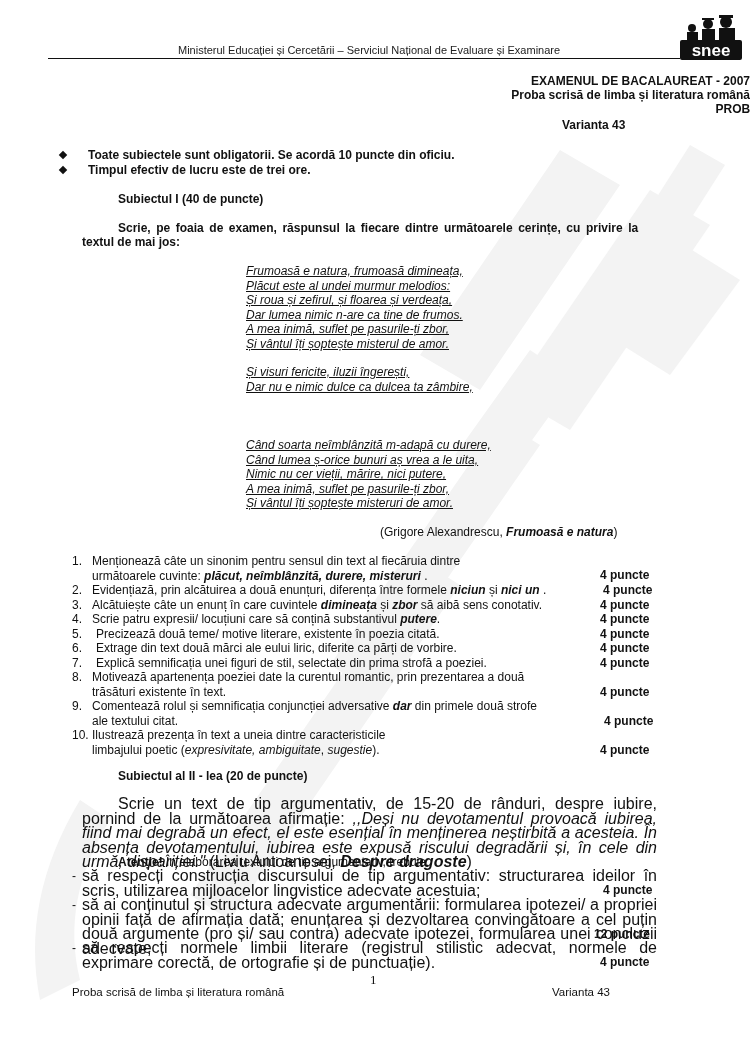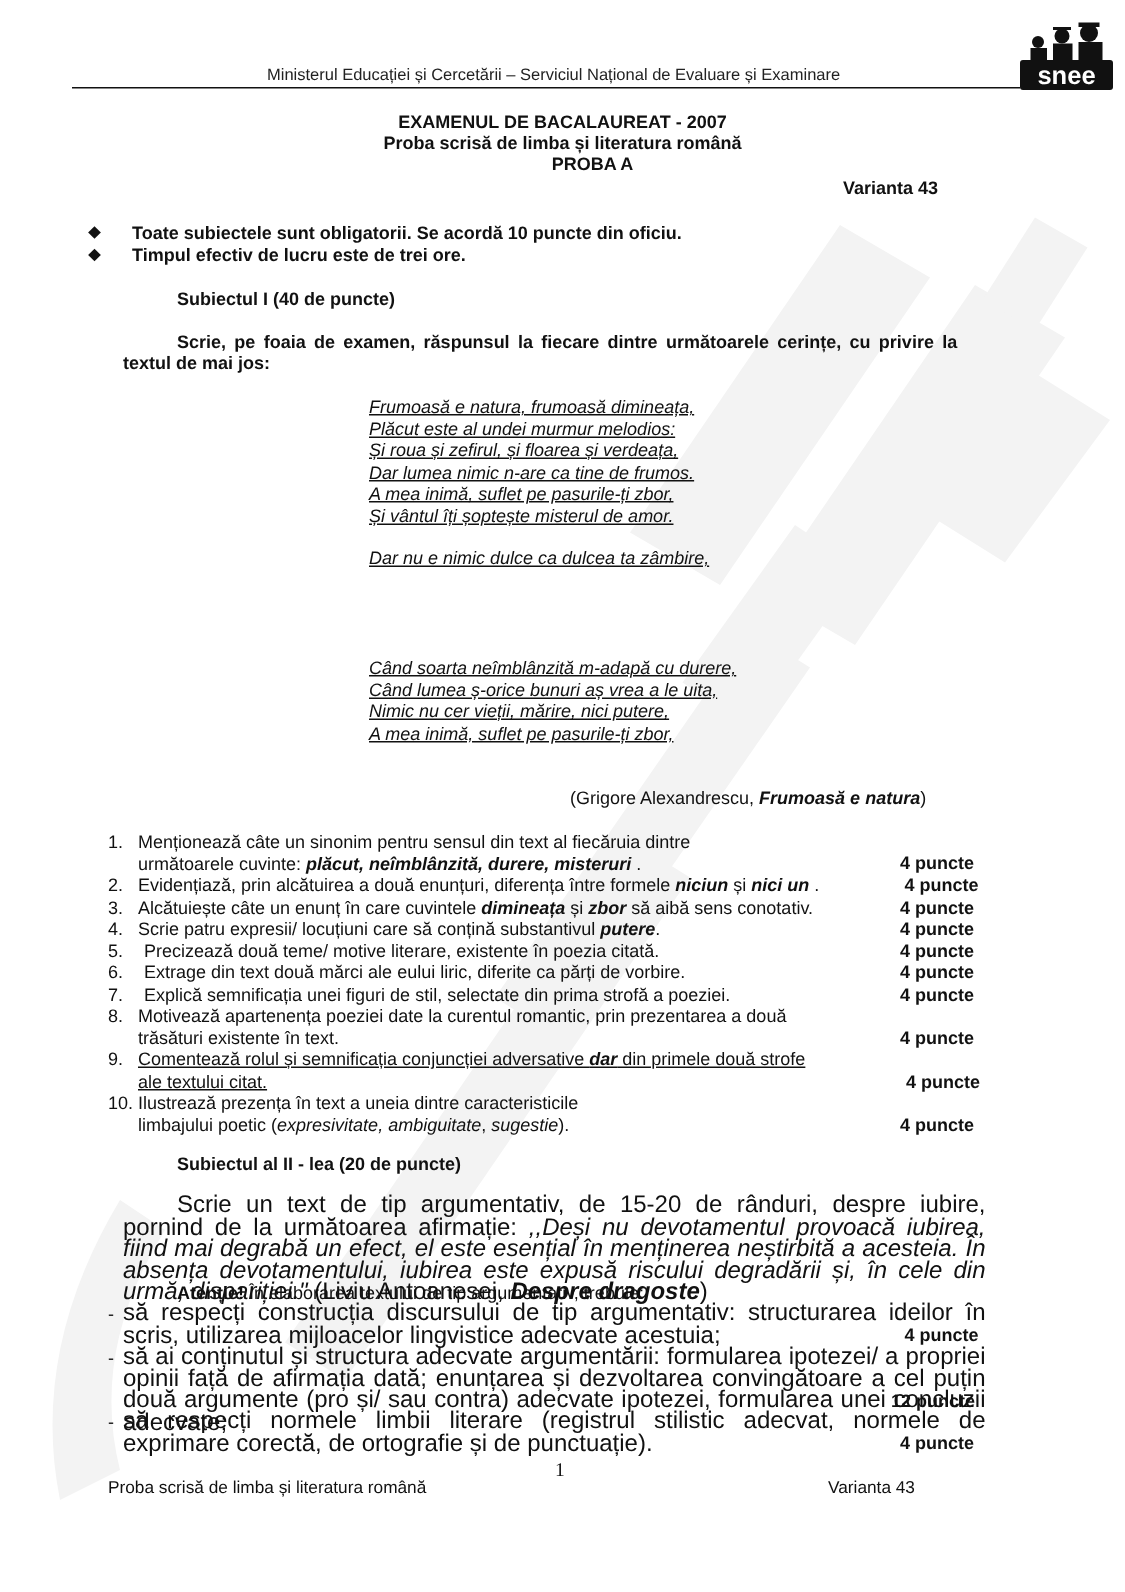--- a/index.html
+++ b/index.html
@@ -3,21 +3,21 @@
 <meta charset="utf-8">
 <style>
   html, body { margin: 0; padding: 0; background: #ffffff; }
   body { width: 750px; height: 1061px; position: relative; overflow: hidden;
          font-family: "Liberation Sans", sans-serif; color: #111; }
   .wm { position: absolute; left: 0; top: 0; width: 750px; height: 1061px; z-index: 0; pointer-events: none; }
   .abs { position: absolute; z-index: 1; white-space: nowrap; }
   .hdr-text { left: 178px; top: 44px; font-size: 11px; color: #222; }
   .hdr-line { left: 48px; top: 58px; width: 632px; height: 1px; background: #111; }
   .logo { left: 678px; top: 14px; width: 64px; height: 46px; }
-  .title { left: 0; width: 750px; text-align: center; font-weight: bold; font-size: 12px; }
+  .title { left: 0; width: 750px; text-align: right; font-weight: bold; font-size: 12px; }
   .varianta { left: 562px; top: 118px; font-weight: bold; font-size: 12px; }
   .bullet { left: 60px; font-size: 12px; font-weight: bold; }
   .bullet .dot { display: inline-block; width: 6px; height: 6px; background: #111; transform: rotate(45deg); margin-right: 22px; position: relative; top: -1px; }
   .bold { font-weight: bold; }
   .t12 { font-size: 12px; }
   .poem { left: 246px; font-style: italic; font-size: 12px; line-height: 14.6px; text-decoration: underline; }
   .poem .line { display: block; height: 14.6px; }
   .item { left: 72px; font-size: 12px; line-height: 14.6px; }
   .pts { position: absolute; z-index: 1; font-weight: bold; font-size: 12px; white-space: nowrap; }
   .para { left: 82px; width: 575px; font-size: 16px; line-height: 14.6px; white-space: normal; text-align: justify; }
@@ -74,27 +74,29 @@
 
 <div class="abs poem" style="top:264px;">
   <span class="line">Frumoasă e natura, frumoasă dimineața,</span>
   <span class="line">Plăcut este al undei murmur melodios:</span>
   <span class="line">Și roua și zefirul, și floarea și verdeața,</span>
   <span class="line">Dar lumea nimic n-are ca tine de frumos.</span>
   <span class="line">A mea inimă, suflet pe pasurile-ți zbor,</span>
   <span class="line">Și vântul îți șoptește misterul de amor.</span>
 </div>
 <div class="abs poem" style="top:365px;">
+  <span class="line">Și visuri fericite, iluzii îngerești,</span>
   <span class="line">Dar nu e nimic dulce ca dulcea ta zâmbire,</span>
 </div>
 <div class="abs poem" style="top:438px;">
   <span class="line">Când soarta neîmblânzită m-adapă cu durere,</span>
   <span class="line">Când lumea ș-orice bunuri aș vrea a le uita,</span>
   <span class="line">Nimic nu cer vieții, mărire, nici putere,</span>
   <span class="line">A mea inimă, suflet pe pasurile-ți zbor,</span>
+  <span class="line">Și vântul îți șoptește misteruri de amor.</span>
 </div>
 <div class="abs t12" style="left:380px;top:525px;"><span>(Grigore Alexandrescu, </span><b><i>Frumoasă e natura</i></b><span>)</span></div>
 
 <div class="abs item" style="top:554px;">
   <span style="display:inline-block;width:20px;">1.</span><span>Menționează câte un sinonim pentru sensul din text al fiecăruia dintre</span><br>
   <span style="display:inline-block;width:20px;"></span><span>următoarele cuvinte:  </span><b><i>plăcut, neîmblânzită, durere, misteruri</i></b><span> .</span>
 </div>
 <div class="pts" style="left:600px;top:568px;">4 puncte</div>
 
 <div class="abs item" style="top:583px;">
@@ -126,21 +128,21 @@
   <span style="display:inline-block;width:24px;">7.</span><span>Explică semnificația unei figuri de stil, selectate din prima strofă a poeziei.</span>
 </div>
 <div class="pts" style="left:600px;top:656px;">4 puncte</div>
 
 <div class="abs item" style="top:670px;">
   <span style="display:inline-block;width:20px;">8.</span><span>Motivează apartenența poeziei date la curentul romantic, prin prezentarea a două</span><br>
   <span style="display:inline-block;width:20px;"></span><span>trăsături existente în text.</span>
 </div>
 <div class="pts" style="left:600px;top:685px;">4 puncte</div>
 
-<div class="abs item" style="top:699px;text-decoration:underline;">
+<div class="abs item" style="top:699px;">
   <span style="display:inline-block;width:20px;">9.</span><span>Comentează rolul și semnificația conjuncției adversative </span><b><i>dar</i></b><span> din primele două strofe</span><br>
   <span style="display:inline-block;width:20px;"></span><span>ale textului citat.</span>
 </div>
 <div class="pts" style="left:604px;top:714px;">4 puncte</div>
 
 <div class="abs item" style="top:728px;">
   <span style="display:inline-block;width:20px;">10.</span><span>Ilustrează prezența în text a uneia dintre caracteristicile</span><br>
   <span style="display:inline-block;width:20px;"></span><span>limbajului poetic (</span><i>expresivitate, ambiguitate</i><span>, </span><i>sugestie</i><span>).</span>
 </div>
 <div class="pts" style="left:600px;top:743px;">4 puncte</div>

